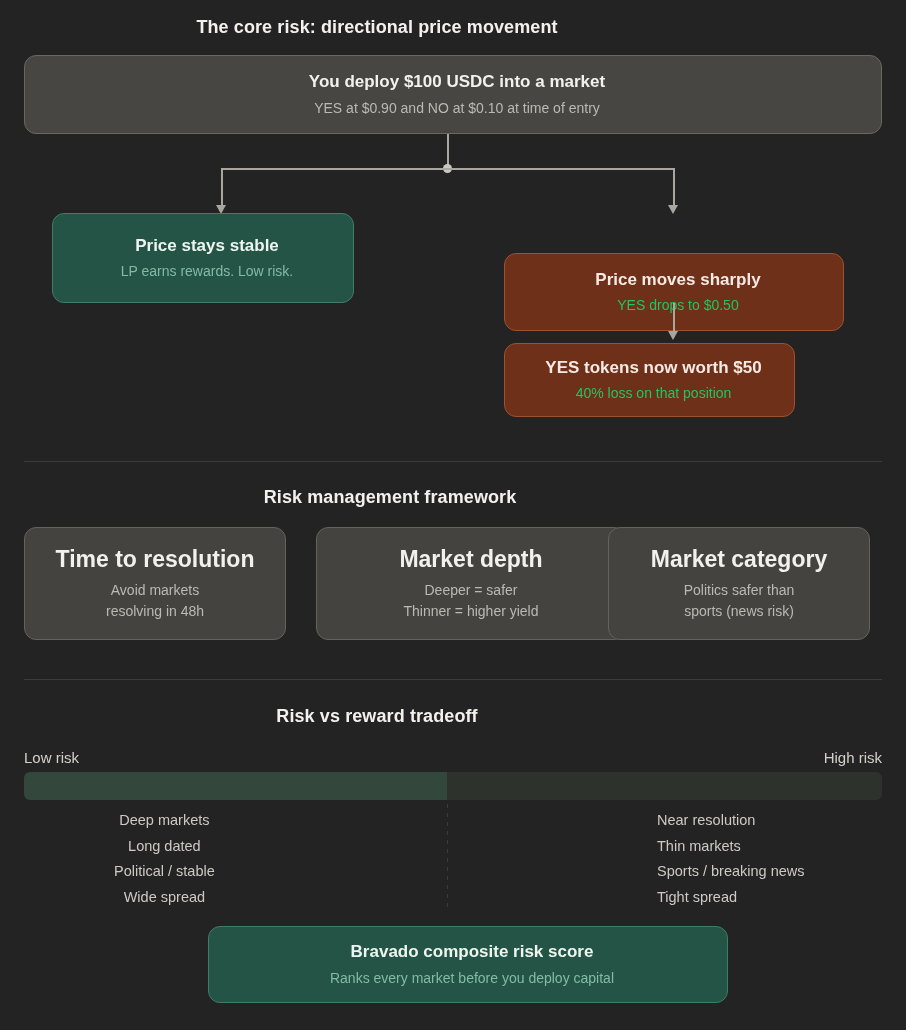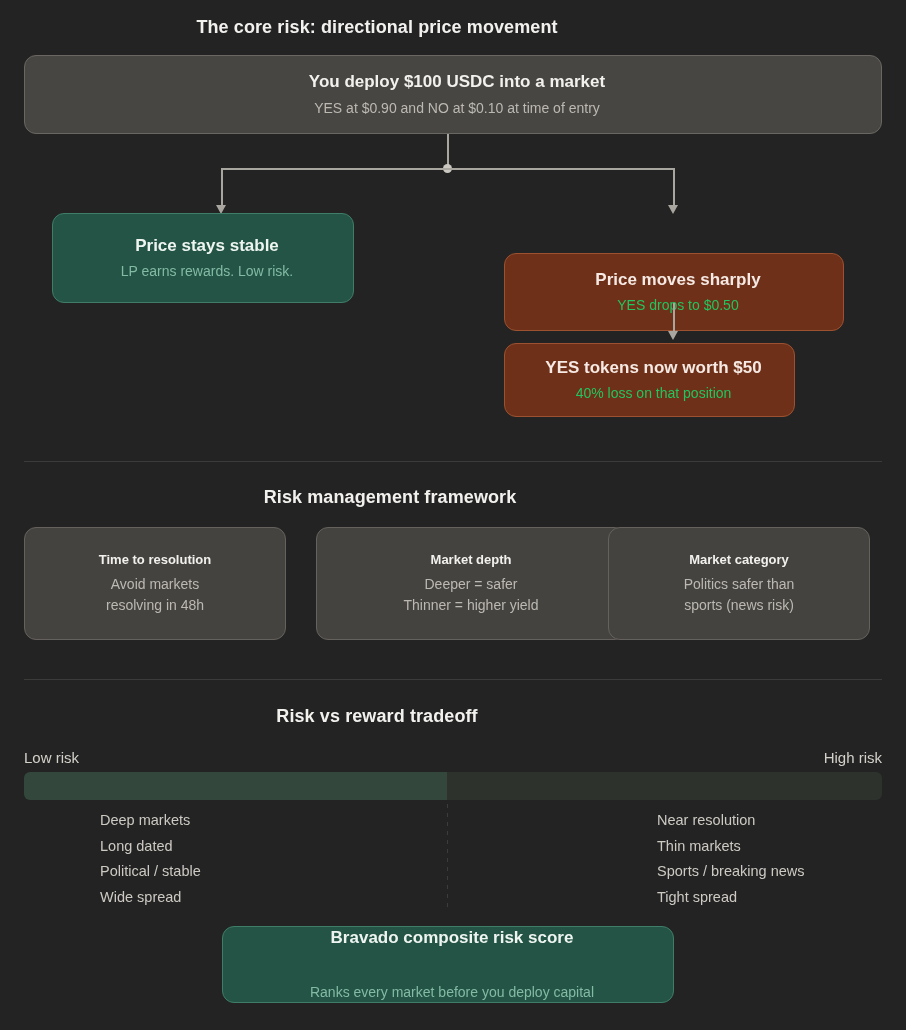--- a/index.html
+++ b/index.html
@@ -115,21 +115,21 @@
     background: #454340;
     border: 1px solid #65625d;
     border-radius: 12px;
     display: flex;
     flex-direction: column;
     align-items: center;
     justify-content: center;
     text-align: center;
   }
   .fw-card .fw-title {
-    font-size: 13px;
+    font-size: 23px;
     font-weight: bold;
     color: #f2f1ee;
   }
   .fw-card .fw-line {
     font-size: 14px;
     color: #bcb9b2;
     line-height: 1.45;
   }
   .fw-card .fw-lines { margin-top: 7px; }
 
@@ -164,21 +164,21 @@
     width: 1px;
     height: 106px;
     background: repeating-linear-gradient(
       to bottom, #3c3c3b 0 4px, transparent 4px 9px);
   }
 
   .scale-list {
     position: absolute;
     top: 808px;
   }
-  #scale-list-low  { left: 100px; }
+  #scale-list-low  { left: 114px; text-align: center; }
   #scale-list-high { left: 657px; }
   .scale-list .sl-item {
     font-size: 14.5px;
     color: #cdcac3;
     line-height: 25.6px;
     white-space: nowrap;
   }
 </style>
 </head>
 <body>
@@ -267,18 +267,18 @@
     <div class="sl-item">Wide spread</div>
   </div>
 
   <div class="scale-list" id="scale-list-high">
     <div class="sl-item">Near resolution</div>
     <div class="sl-item">Thin markets</div>
     <div class="sl-item">Sports / breaking news</div>
     <div class="sl-item">Tight spread</div>
   </div>
 
-  <div class="node green" style="left:222px; top:926px; width:452px; height:77px;justify-content:space-between;">
+  <div class="node green" style="left:208px; top:926px; width:520px; height:77px;">
     <div class="n-title">Bravado composite risk score</div>
     <div class="n-sub">Ranks every market before you deploy capital</div>
   </div>
 
 </div>
 
 </body></html>

